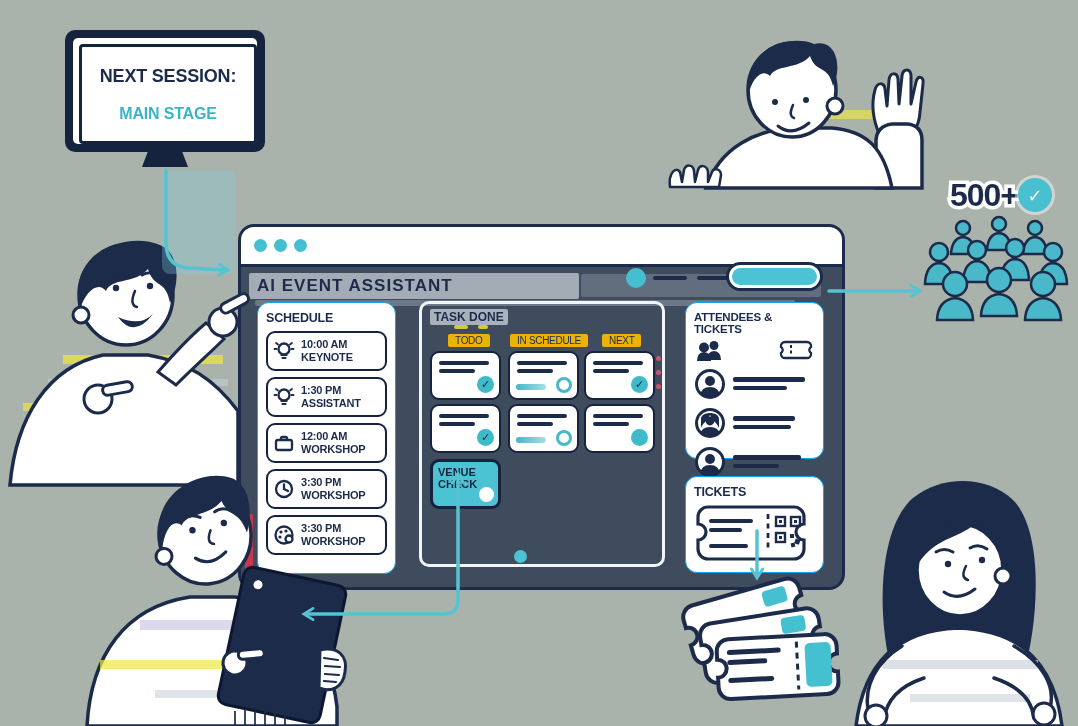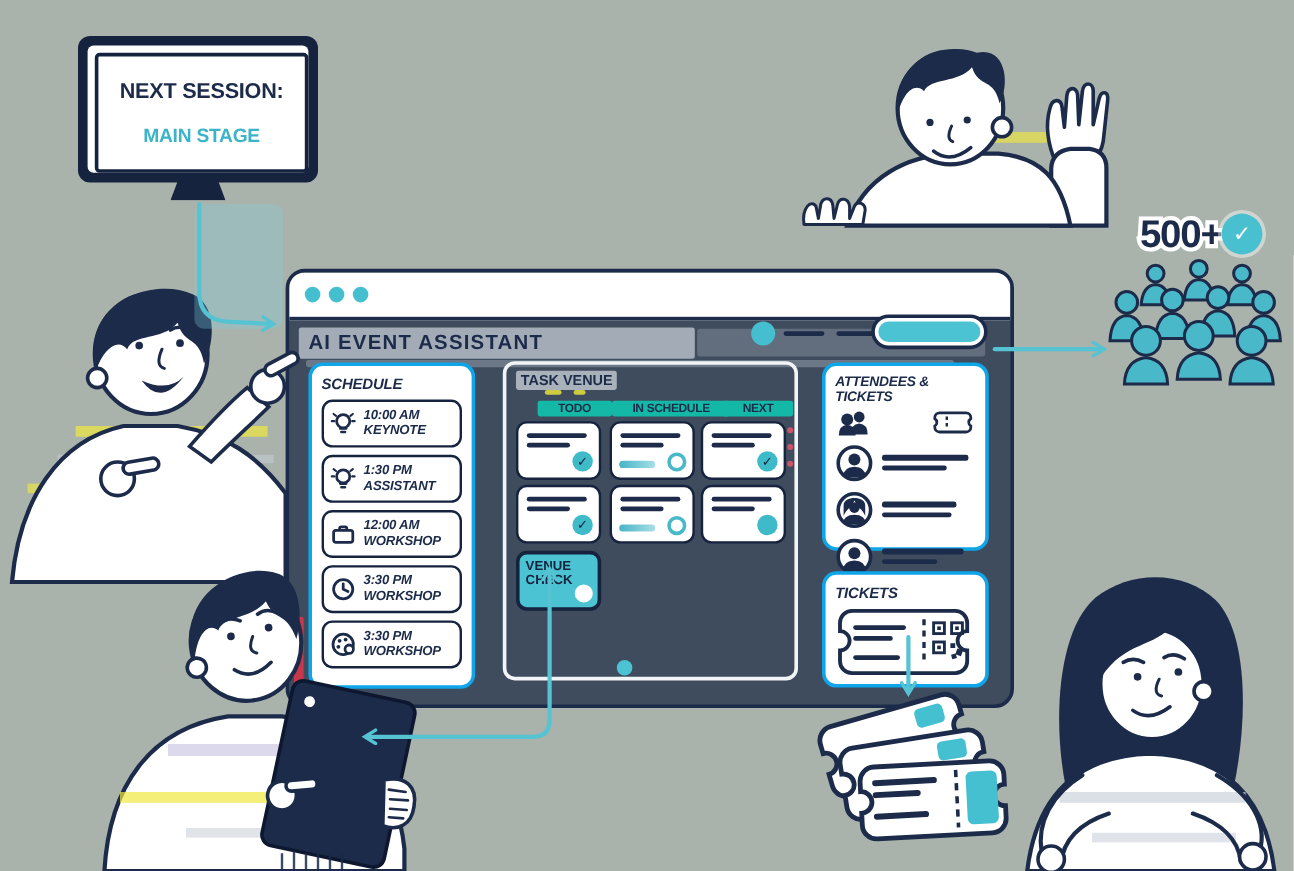--- a/index.html
+++ b/index.html
@@ -18,30 +18,30 @@
   .win{left:238px;top:180px;width:607px;height:366px;background:#3f4c5e;border:3.5px solid #1c2b4a;border-radius:16px;box-sizing:border-box;overflow:hidden;z-index:4;margin-top:44px;}
   .win-titlebar{height:37px;background:#fff;border-bottom:3px solid #1c2b4a;display:flex;align-items:center;padding-left:13px;gap:7px;}
   .tb-dot{width:13px;height:13px;border-radius:50%;background:#45bfcf;}
   .win-body{position:absolute;left:0;right:0;top:40.5px;bottom:0;}
   .streak{position:absolute;border-radius:2px;}
   .win-title{position:absolute;left:16px;top:8px;font-size:17px;font-weight:bold;color:#1c2b4a;letter-spacing:1px;z-index:2;}
   .hdr-toggle-dot{position:absolute;left:385px;top:0px;width:20px;height:20px;border-radius:50%;background:#45bfcf;}
   .hdr-dash{position:absolute;top:8px;height:4px;background:#1c2b4a;border-radius:2px;}
   .hdr-pill{position:absolute;left:485px;top:-6px;width:97px;height:29px;border:3px solid #1c2b4a;border-radius:15px;background:#fff;box-sizing:border-box;padding:3px;}
   .hdr-pill-fill{width:100%;height:100%;border-radius:10px;background:#4cc3d2;}
-  .panel{position:absolute;background:#fff;border:3px solid #0ea5e9;border-radius:12px;box-sizing:border-box;padding:8px;font-style:italic;}
+  .panel{position:absolute;background:#fff;border:1px solid #0ea5e9;border-radius:12px;box-sizing:border-box;padding:8px;}
   .panel-title{font-size:12.5px;font-weight:bold;color:#1c2b4a;letter-spacing:-.2px;}
   
   .sched{left:16px;top:34px;width:139px;height:272px;}
   .sched-item{display:flex;align-items:center;gap:6px;border:2.5px solid #16233f;border-radius:9px;height:40px;margin-top:6px;padding:0 5px;box-sizing:border-box;background:#fff;}
   .si-text{font-size:11px;font-weight:bold;color:#1c2b4a;line-height:1.15;letter-spacing:-.2px;}
   
   .tboard{position:absolute;left:178px;top:33px;width:246px;height:266px;border:3px solid #f2f5f7;border-radius:10px;box-sizing:border-box;}
   .tb-title{position:absolute;left:8px;top:5px;font-size:12px;font-weight:bold;color:#1c2b4a;background:#a9b1bb;padding:1px 4px;border-radius:2px;}
-  .tb-col-label{position:absolute;top:30px;font-size:10px;font-weight:bold;color:#1c2b4a;background:#14b8a6;padding:1px 17px;border-radius:2px;letter-spacing:-.3px;white-space:nowrap;}
+  .tb-col-label{position:absolute;top:30px;font-size:10px;font-weight:normal;color:#1c2b4a;background:#eab308;padding:1px 7px;border-radius:2px;letter-spacing:-.3px;white-space:nowrap;}
   .tb-card{position:absolute;width:71px;height:49px;background:#fff;border:2.5px solid #16233f;border-radius:9px;box-sizing:border-box;}
   .tb-card .ln{position:absolute;background:#1c2b4a;height:4px;border-radius:2px;}
   .tb-card .l1{left:7px;top:8px;width:50px;}
   .tb-card .l2{left:7px;top:16px;width:36px;}
   .st{display:none;}
   .tb-card[data-status="checked"] .st-checked{display:flex;position:absolute;right:5px;bottom:5px;width:17px;height:17px;border-radius:50%;background:#3fbac9;align-items:center;justify-content:center;}
   .st-checked b{font-family:"DejaVu Sans",sans-serif;font-size:11px;color:#16233f;}
   .tb-card[data-status="progress"] .st-progress{display:block;position:absolute;inset:0;}
   .st-progress .pbar{position:absolute;left:6px;bottom:8px;width:30px;height:6px;border-radius:3px;background:linear-gradient(90deg,#45b5c6,#a8dfe8);}
   .st-progress .pring{position:absolute;right:5px;bottom:5px;width:10px;height:10px;border:3.5px solid #49b8c8;border-radius:50%;background:#fff;}
@@ -197,21 +197,21 @@
               <circle cx="7" cy="13" r="1.6" fill="#1c2b4a"></circle>
             </svg>
           <div class="si-text">
               <div>3:30 PM</div>
               <div>WORKSHOP</div>
             </div>
         </div>
       </div>
 
       <div class="tboard">
-        <span class="tb-title">TASK VENUE</span>
+        <span class="tb-title">TASK DONE</span>
         <span class="streak" style="left:32px;top:21px;width:14px;height:4px;background:#e8e23c;opacity:.85"></span>
         <span class="streak" style="left:56px;top:21px;width:10px;height:4px;background:#e8e23c;opacity:.85"></span>
         <span class="tb-col-label" style="left:26px">TODO</span>
         <span class="tb-col-label" style="left:88px">IN SCHEDULE</span>
         <span class="tb-col-label" style="left:180px">NEXT</span>
 
         <div class="tb-card" style="left:8px;top:47px" data-status="checked">
           <i class="ln l1"></i>
             <i class="ln l2"></i>
           <span class="st st-checked">

